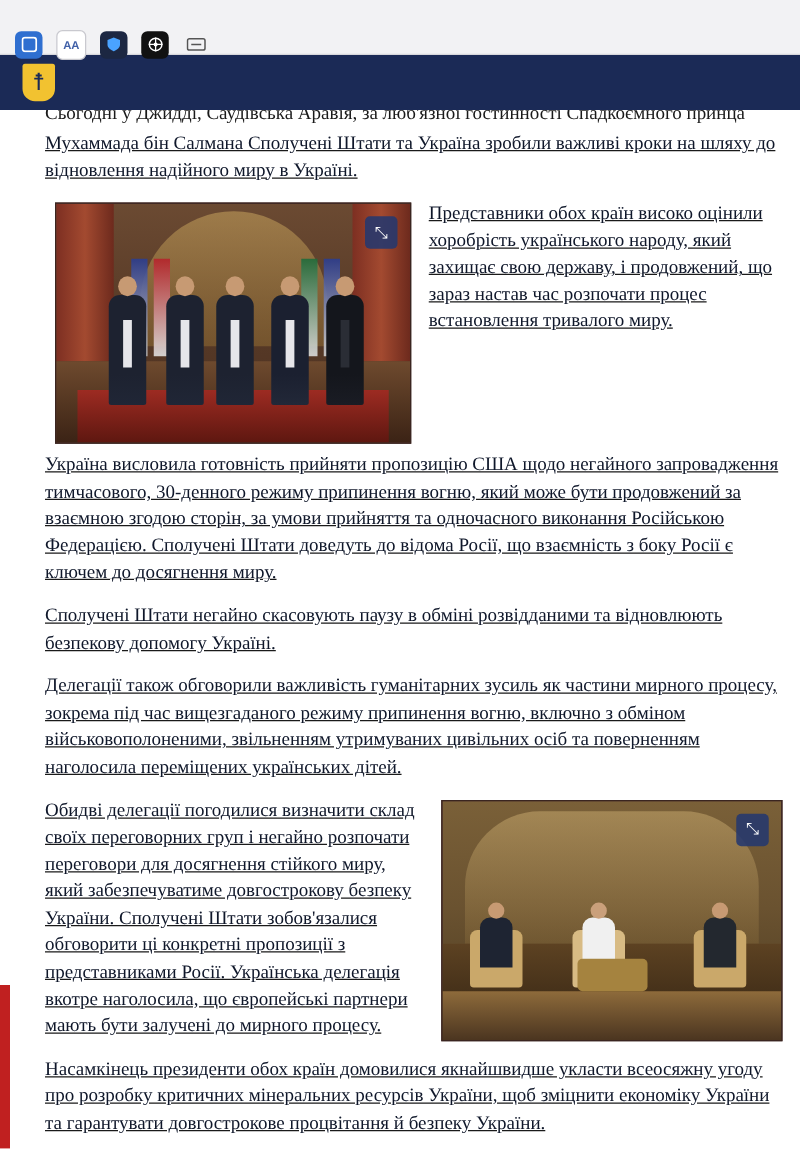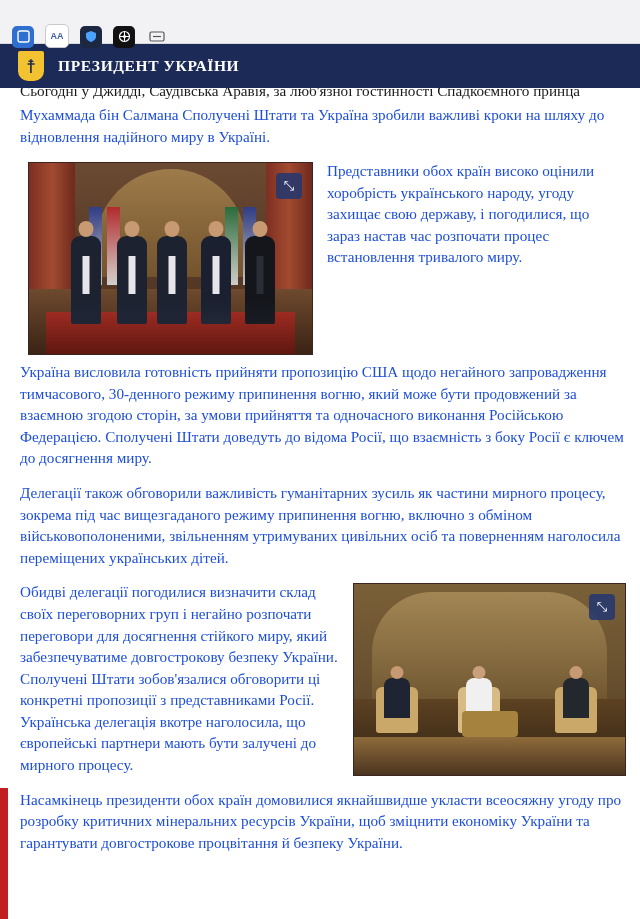--- a/index.html
+++ b/index.html
@@ -20,21 +20,21 @@
     height: 44px;
     background: #f2f2f4;
     display: flex;
     align-items: center;
     padding: 0 12px;
     box-sizing: border-box;
     border-bottom: 1px solid #d8d8dc;
   }
   .chrome-icons {
     display: flex;
-    align-items: flex-end;
+    align-items: center;
     gap: 11px;
     margin-top: 28px;
   }
   .cicon {
     width: 22px;
     height: 22px;
     border-radius: 5px;
     display: flex;
     align-items: center;
     justify-content: center;
@@ -117,40 +117,41 @@
     font-family: "Liberation Serif", serif;
     font-weight: bold;
     font-size: 15.5px;
     letter-spacing: 0.6px;
     margin-left: 14px;
   }
 
   
   .page {
     position: relative;
-    padding: 0 14px 0 20px;
+    padding: 0 14px 0 36px;
     box-sizing: border-box;
     height: 831px;
     overflow: hidden;
+    text-decoration: underline;
   }
   .red-edge {
     position: absolute;
     left: 0;
     top: 700px;
     width: 8px;
     height: 131px;
     background: #c02020;
   }
 
   p.body {
     font-size: 15.2px;
     line-height: 1.42;
     margin: 0 0 13px 0;
     text-align: left;
-    color: #1d4ed8;
+    color: #0f172a;
   }
   p.first {
     margin-top: 2px;
   }
   .clip-top {
     position: relative;
     height: 14px;
     overflow: hidden;
   }
   .clip-top p {
@@ -381,21 +382,20 @@
         <line x1="4" y1="6.5" x2="12" y2="6.5" stroke="#555" stroke-width="1.2"></line>
       </svg>
     </div>
   </div>
 </div>
 
 <div class="site-header">
   <div class="emblem">
     <span>☨</span>
   </div>
-  <div class="site-title">ПРЕЗИДЕНТ УКРАЇНИ</div>
 </div>
 
 <div class="page">
   <div class="red-edge"></div>
 
   <div class="clip-top">
     <p>Сьогодні у Джидді, Саудівська Аравія, за люб'язної гостинності Спадкоємного принца</p>
   </div>
 
   <p class="body first">Мухаммада бін Салмана Сполучені Штати та Україна зробили важливі кроки на шляху до відновлення надійного миру в Україні.</p>
@@ -413,24 +413,25 @@
       <div class="flag f3"></div>
       <div class="flag f4"></div>
       <div class="person p1"></div>
       <div class="person p2"></div>
       <div class="person p3"></div>
       <div class="person p4"></div>
       <div class="person p5"></div>
       <div class="expand-btn">⤡</div>
     </div>
 
-    <p class="body">Представники обох країн високо оцінили хоробрість українського народу, угоду захищає свою державу, і погодилися, що зараз настав час розпочати процес встановлення тривалого миру.</p>
+    <p class="body">Представники обох країн високо оцінили хоробрість українського народу, який захищає свою державу, і продовжений, що зараз настав час розпочати процес встановлення тривалого миру.</p>
   </div>
 
   <p class="body">Україна висловила готовність прийняти пропозицію США щодо негайного запровадження тимчасового, 30-денного режиму припинення вогню, який може бути продовжений за взаємною згодою сторін, за умови прийняття та одночасного виконання Російською Федерацією. Сполучені Штати доведуть до відома Росії, що взаємність з боку Росії є ключем до досягнення миру.</p>
+  <p class="body">Сполучені Штати негайно скасовують паузу в обміні розвідданими та відновлюють безпекову допомогу Україні.</p>
   <p class="body">Делегації також обговорили важливість гуманітарних зусиль як частини мирного процесу, зокрема під час вищезгаданого режиму припинення вогню, включно з обміном військовополоненими, звільненням утримуваних цивільних осіб та поверненням наголосила переміщених українських дітей.</p>
 
   <div class="clearfix">
     <div class="figure right">
       <div class="ph2-wall"></div>
       <div class="ph2-panel"></div>
       <div class="ph2-floor"></div>
       <div class="ph2-rug"></div>
       <div class="chair c1"></div>
       <div class="chair c2"></div>

